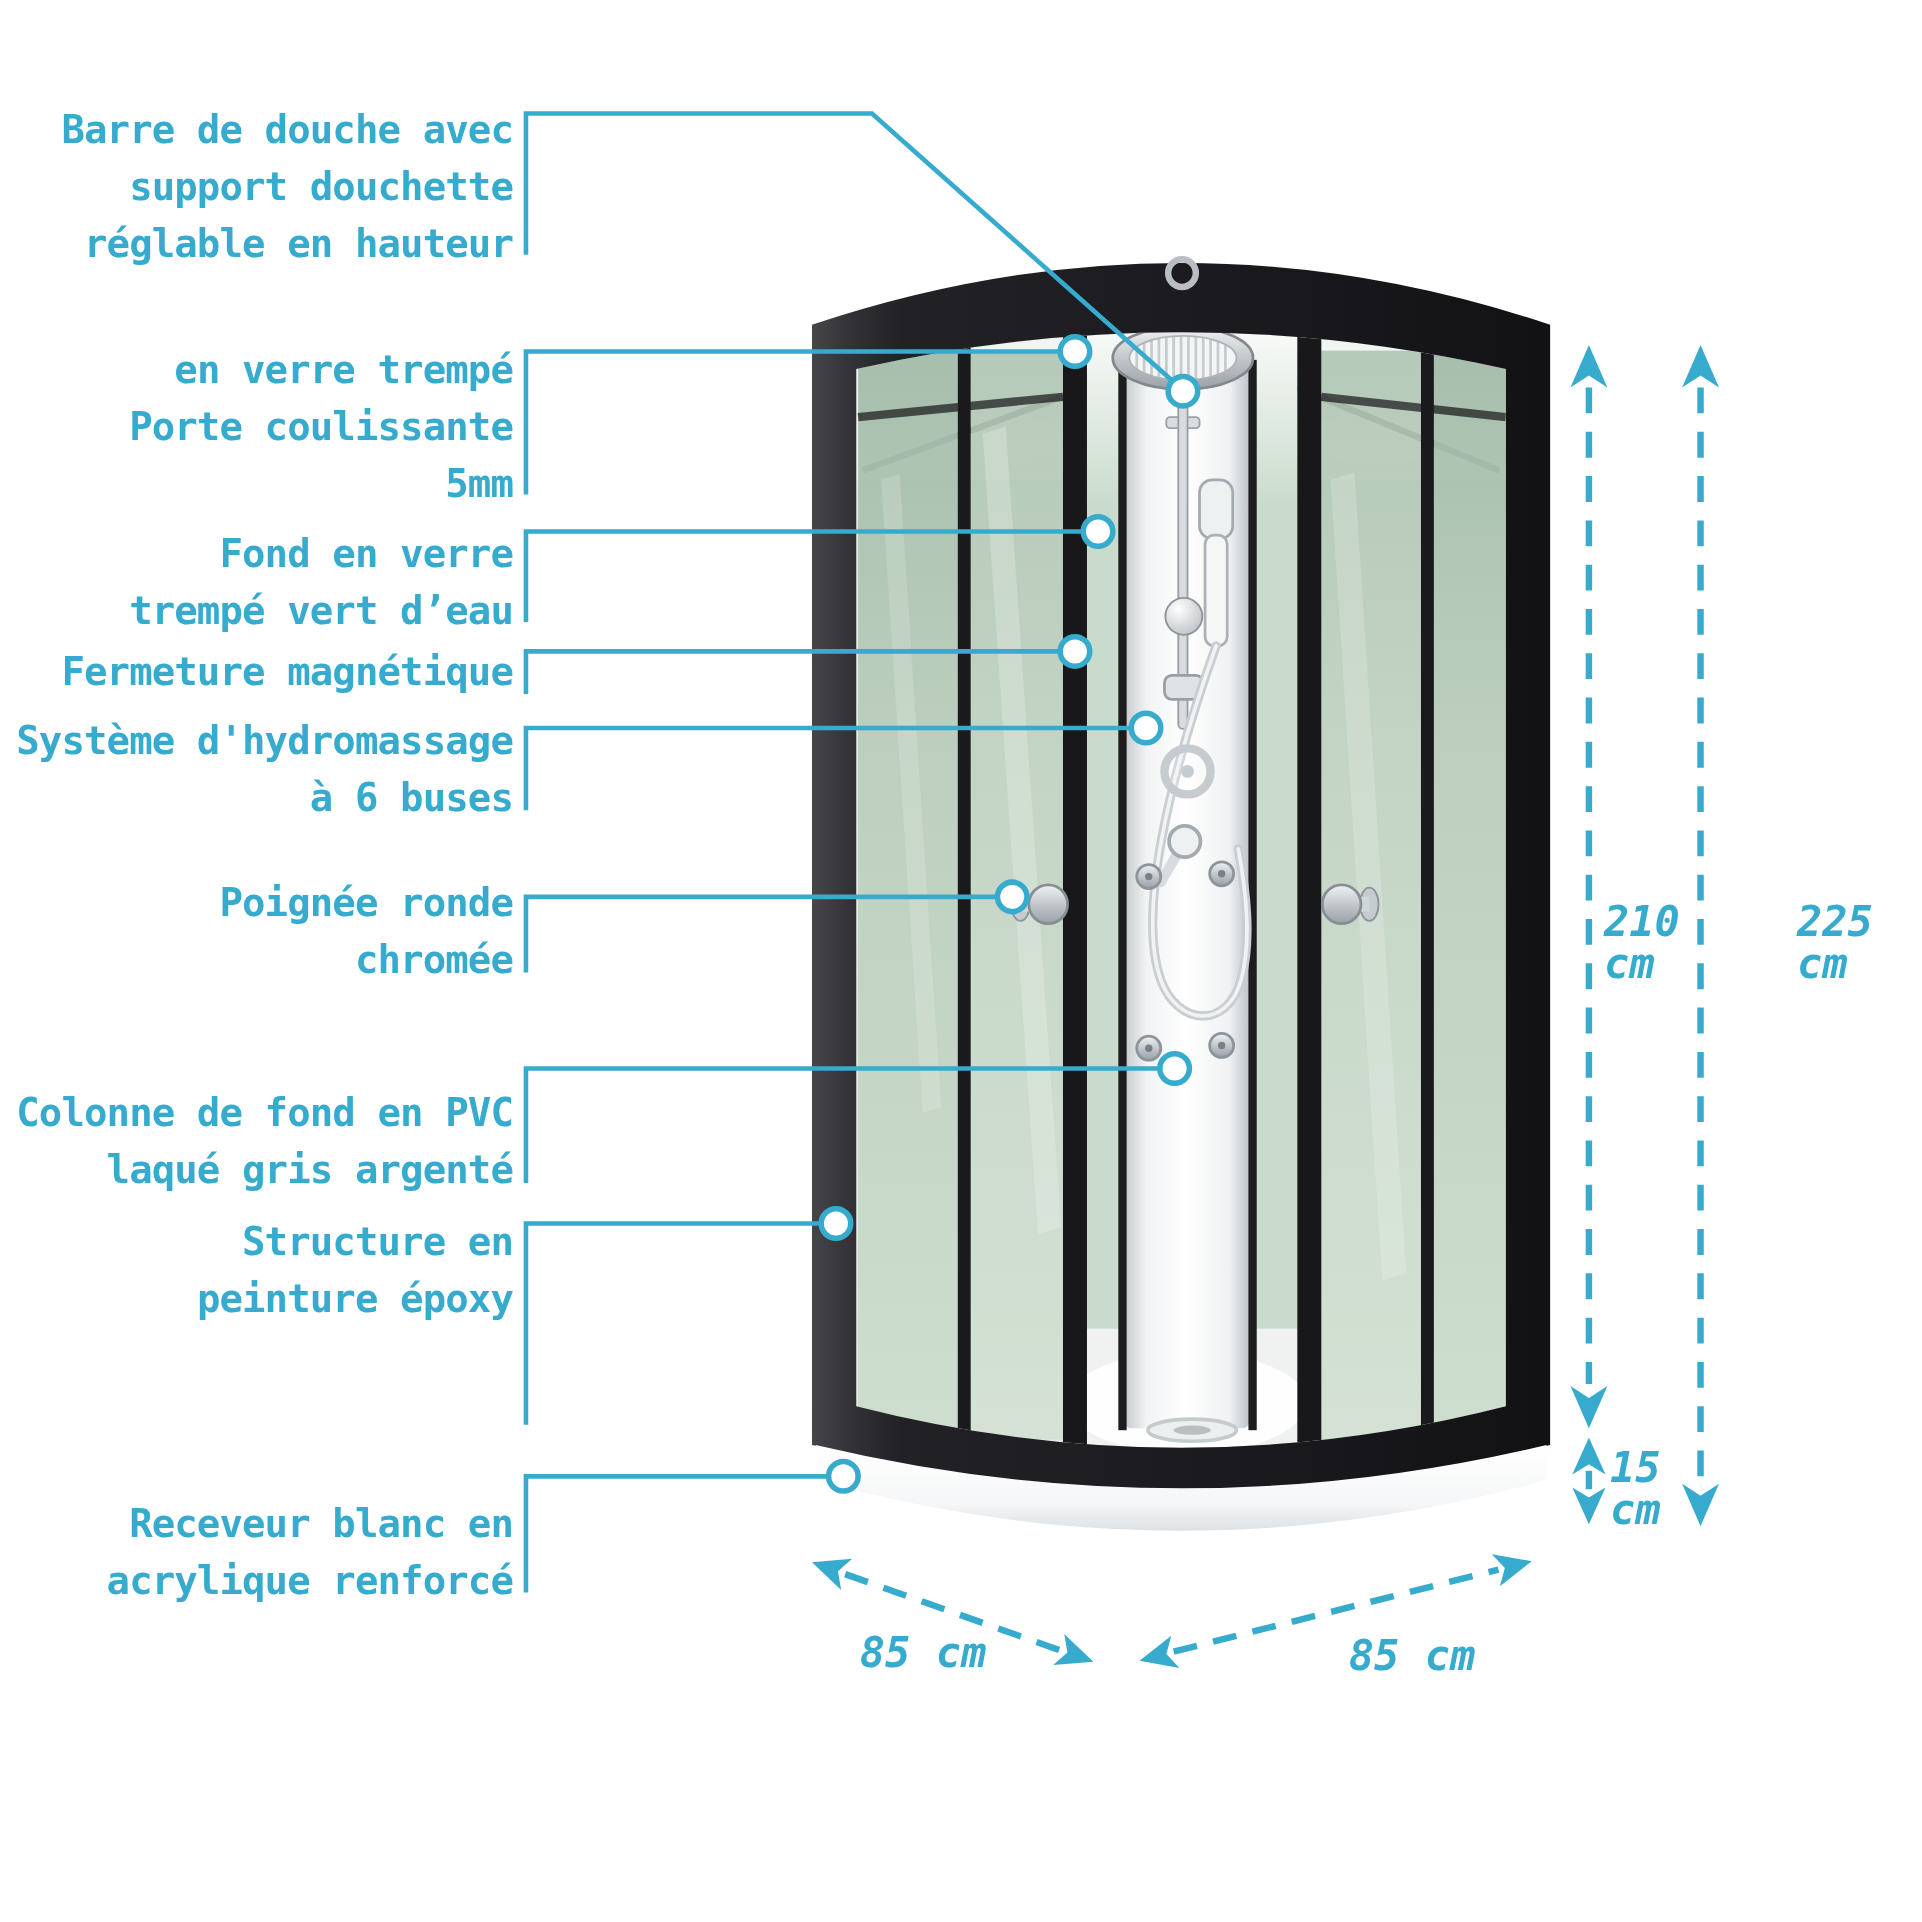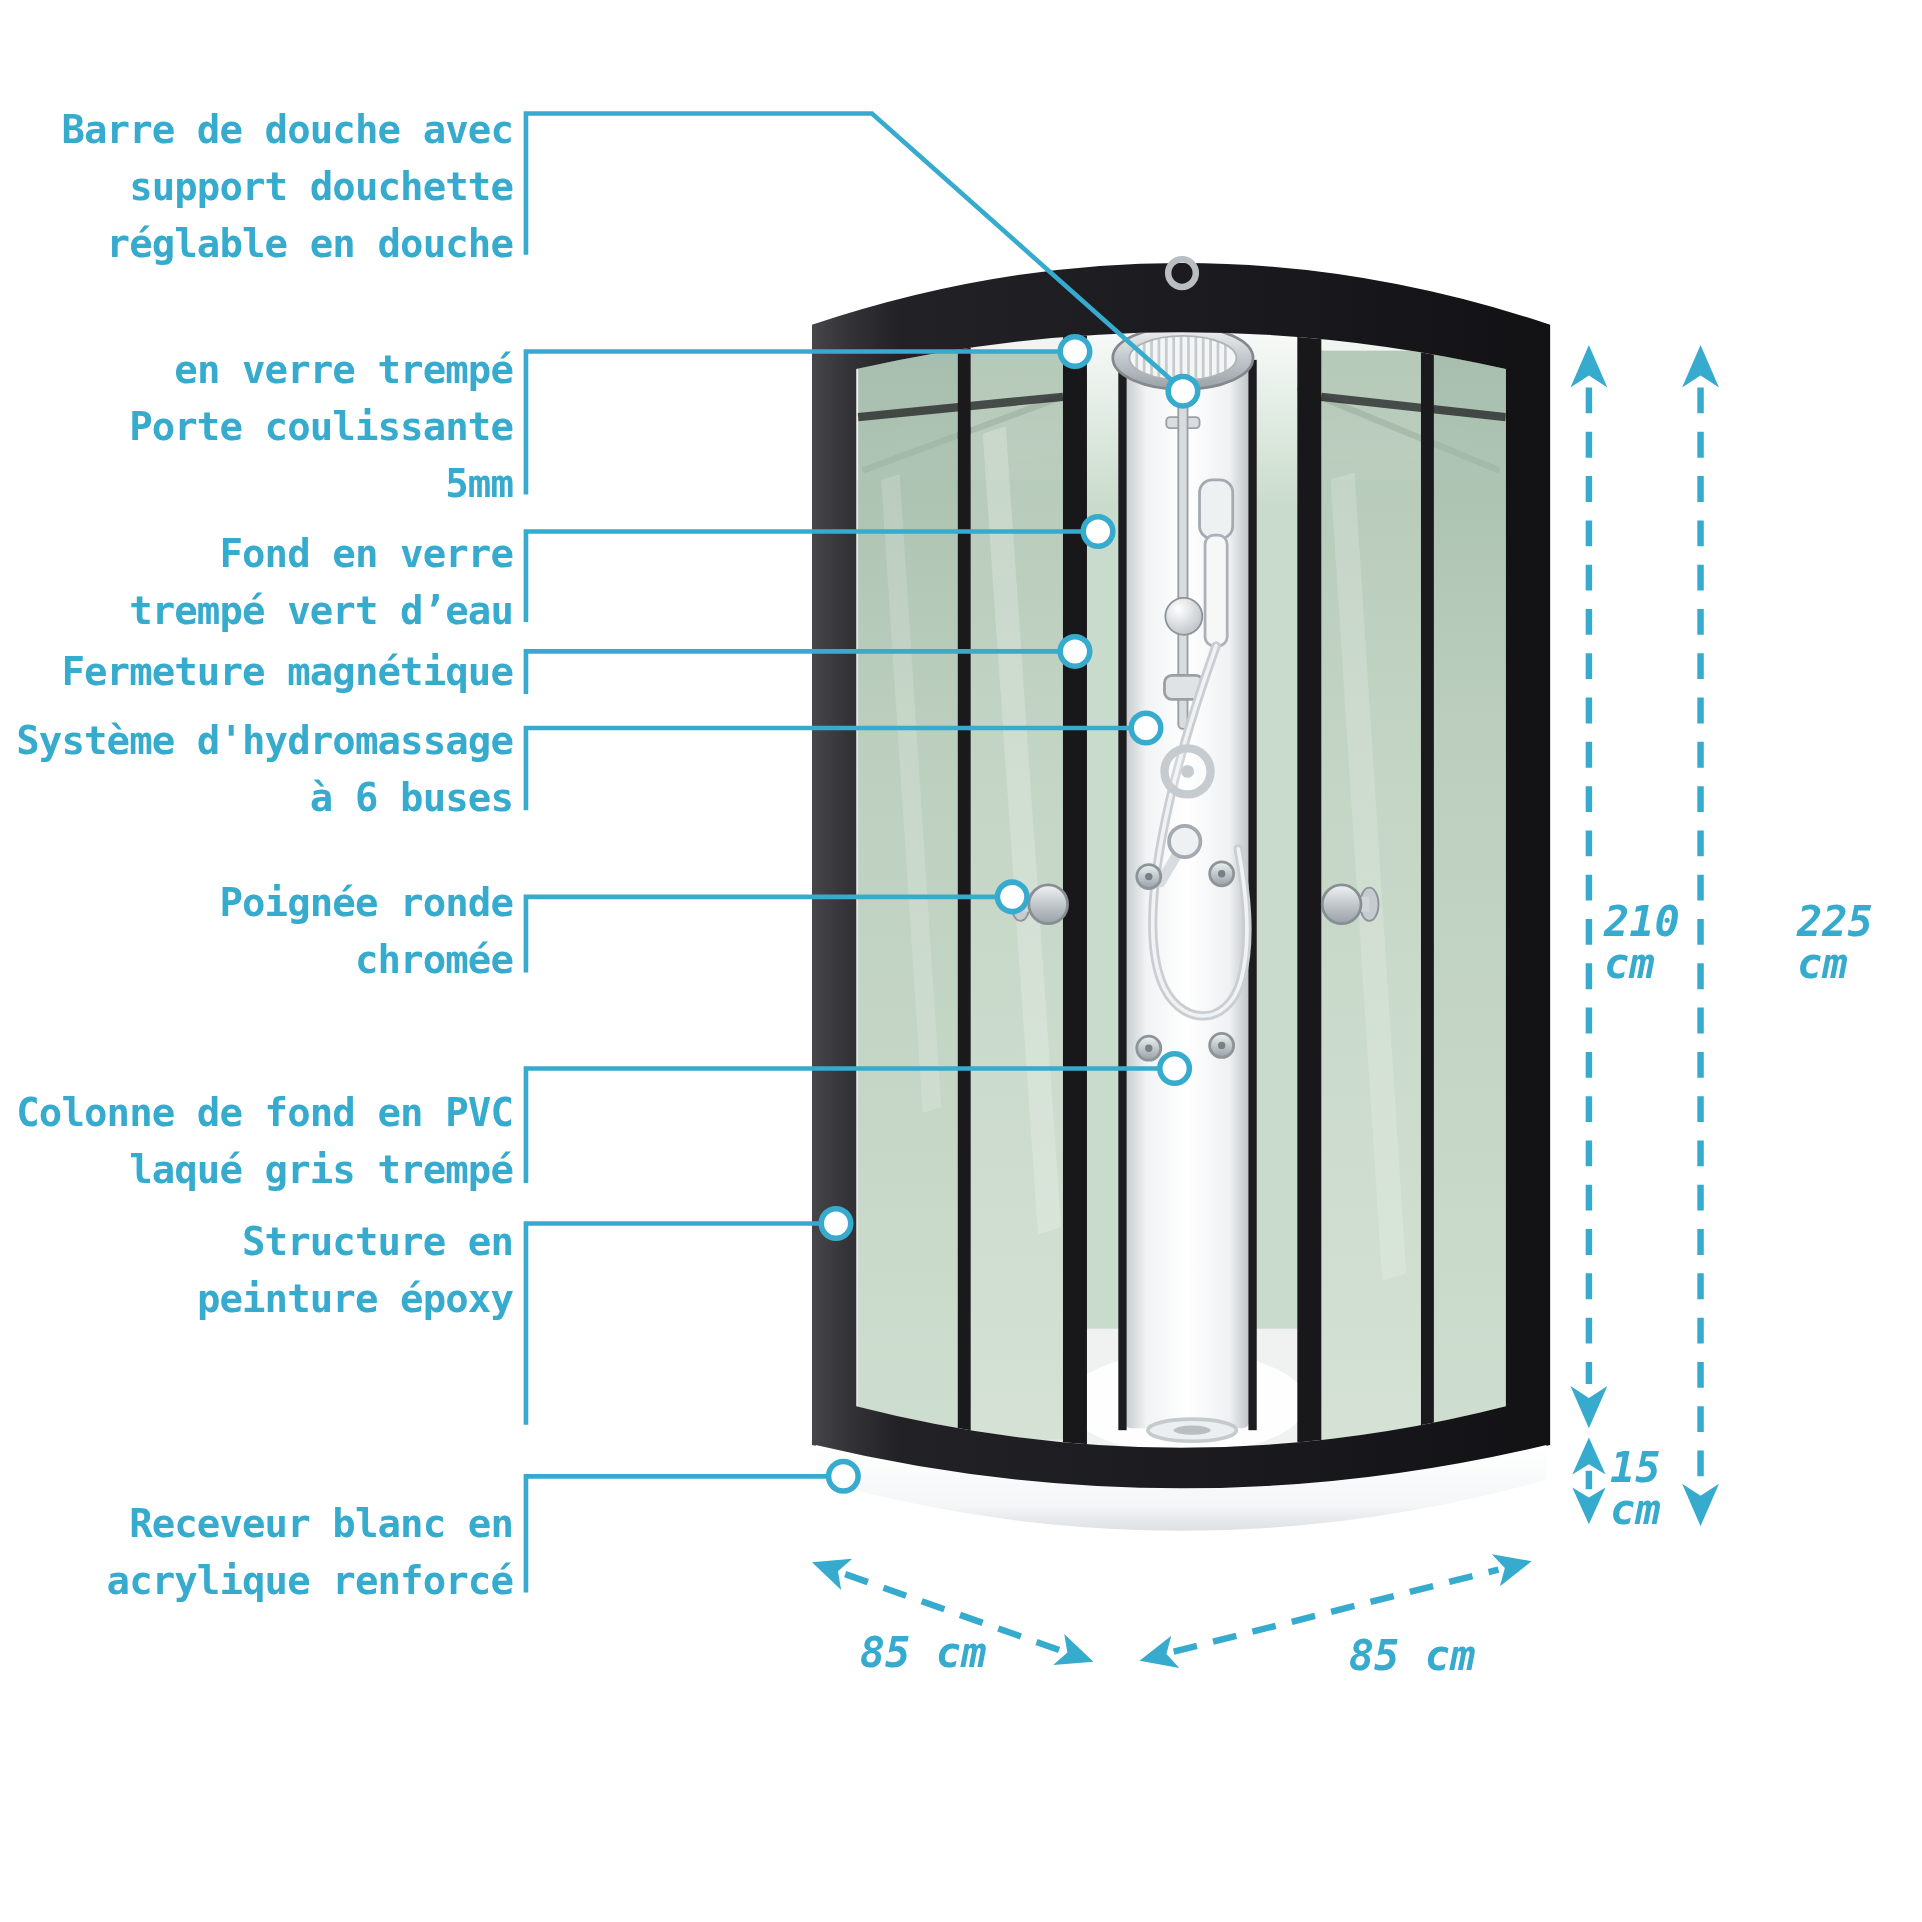--- a/index.html
+++ b/index.html
@@ -247,21 +247,21 @@
     <g>
       <line class="ann-stroke" x1="1272" y1="1790" x2="1624" y2="1701" stroke-width="7" stroke-dasharray="26 18"></line>
       <polygon class="ann-fill" points="1235,1800 1278.2,1807.6 1264.1,1792.6 1269.4,1772.8"></polygon>
       <polygon class="ann-fill" points="1660,1692 1616.8,1684.4 1630.9,1699.4 1625.6,1719.2"></polygon>
     </g>
   </svg>
 
   <div class="label" style="top:101px">
     <div>Barre de douche avec</div>
     <div>support douchette</div>
-    <div>réglable en douche</div>
+    <div>réglable en hauteur</div>
   </div>
   <div class="label" style="top:341px">
     <div>en verre trempé</div>
     <div>Porte coulissante</div>
     <div>5mm</div>
   </div>
   <div class="label" style="top:525px">
     <div>Fond en verre</div>
     <div>trempé vert d’eau</div>
   </div>
@@ -271,21 +271,21 @@
   <div class="label" style="top:712px">
     <div>Système d'hydromassage</div>
     <div>à 6 buses</div>
   </div>
   <div class="label" style="top:874px">
     <div>Poignée ronde</div>
     <div>chromée</div>
   </div>
   <div class="label" style="top:1084px">
     <div>Colonne de fond en PVC</div>
-    <div>laqué gris trempé</div>
+    <div>laqué gris argenté</div>
   </div>
   <div class="label" style="top:1213px">
     <div>Structure en</div>
     <div>peinture époxy</div>
   </div>
   <div class="label" style="top:1495px">
     <div>Receveur blanc en</div>
     <div>acrylique renforcé</div>
   </div>
 

